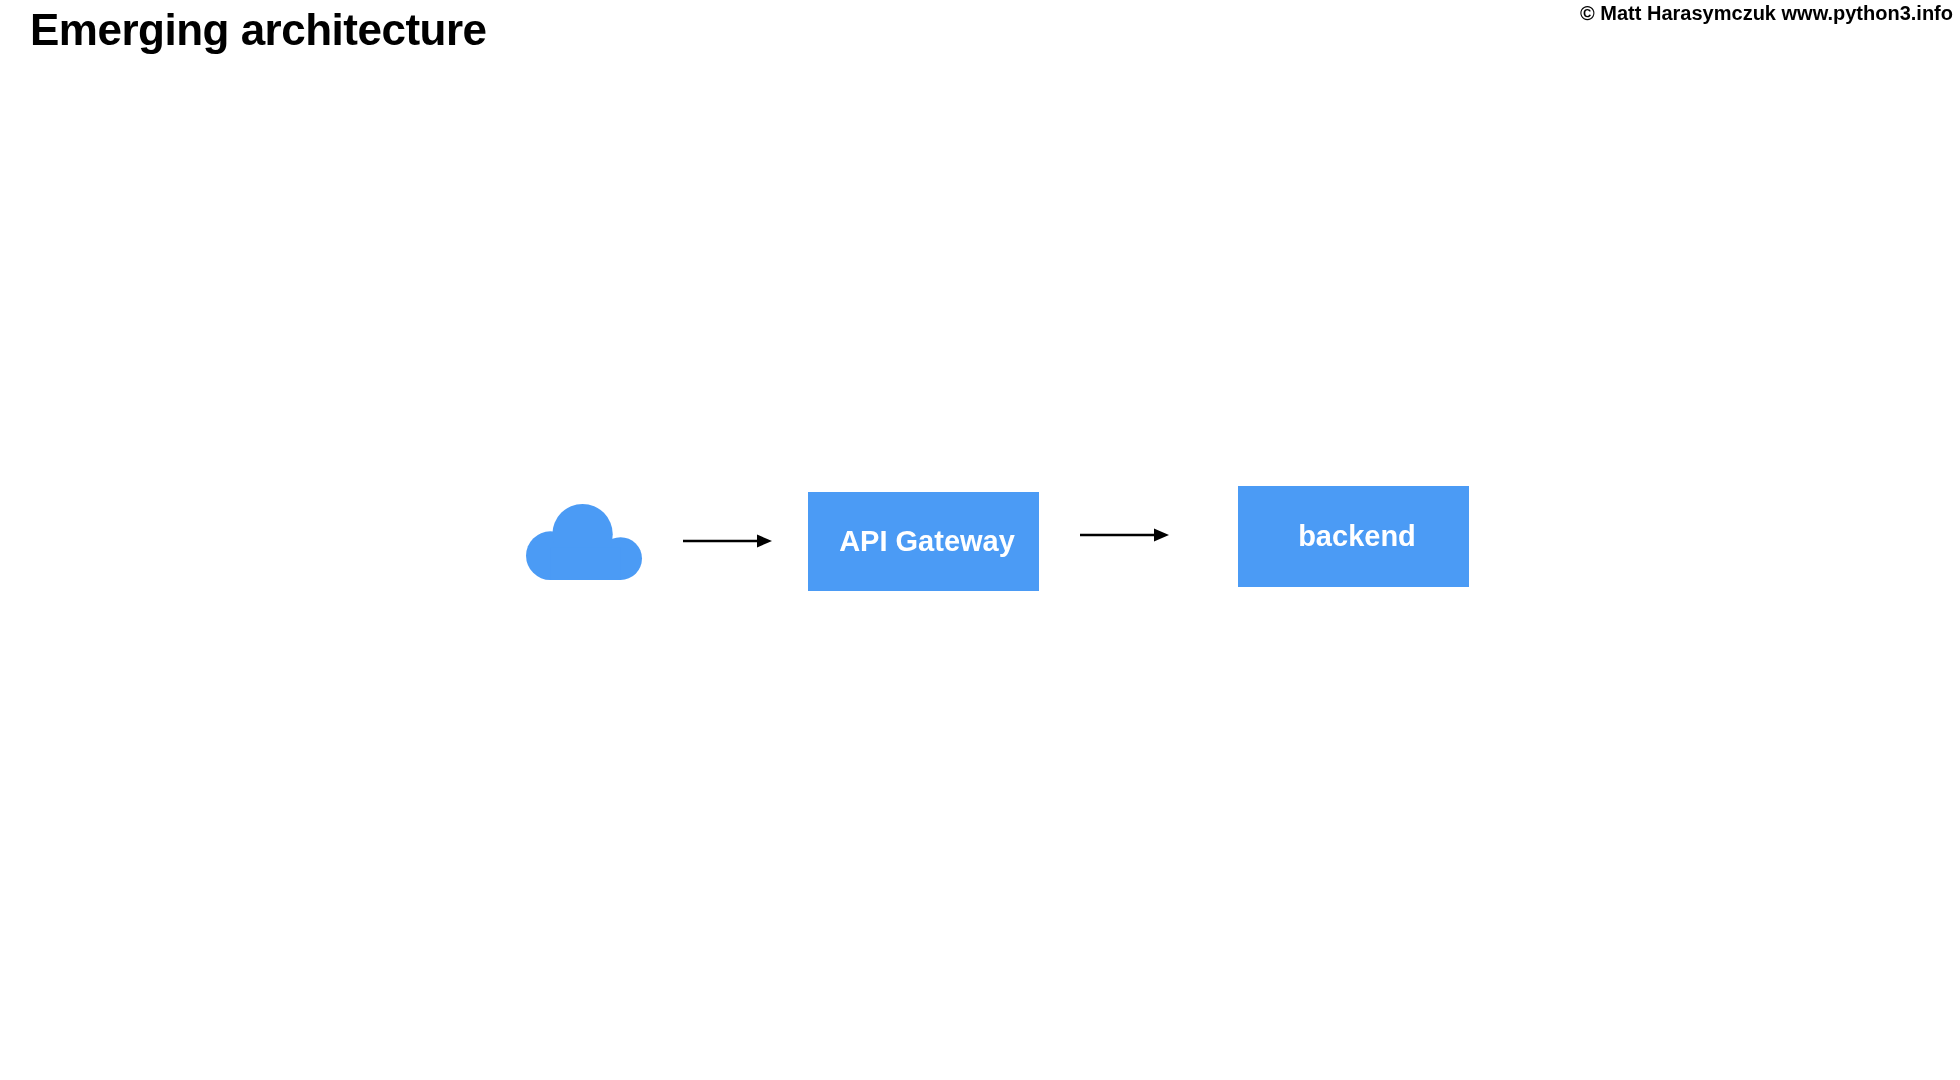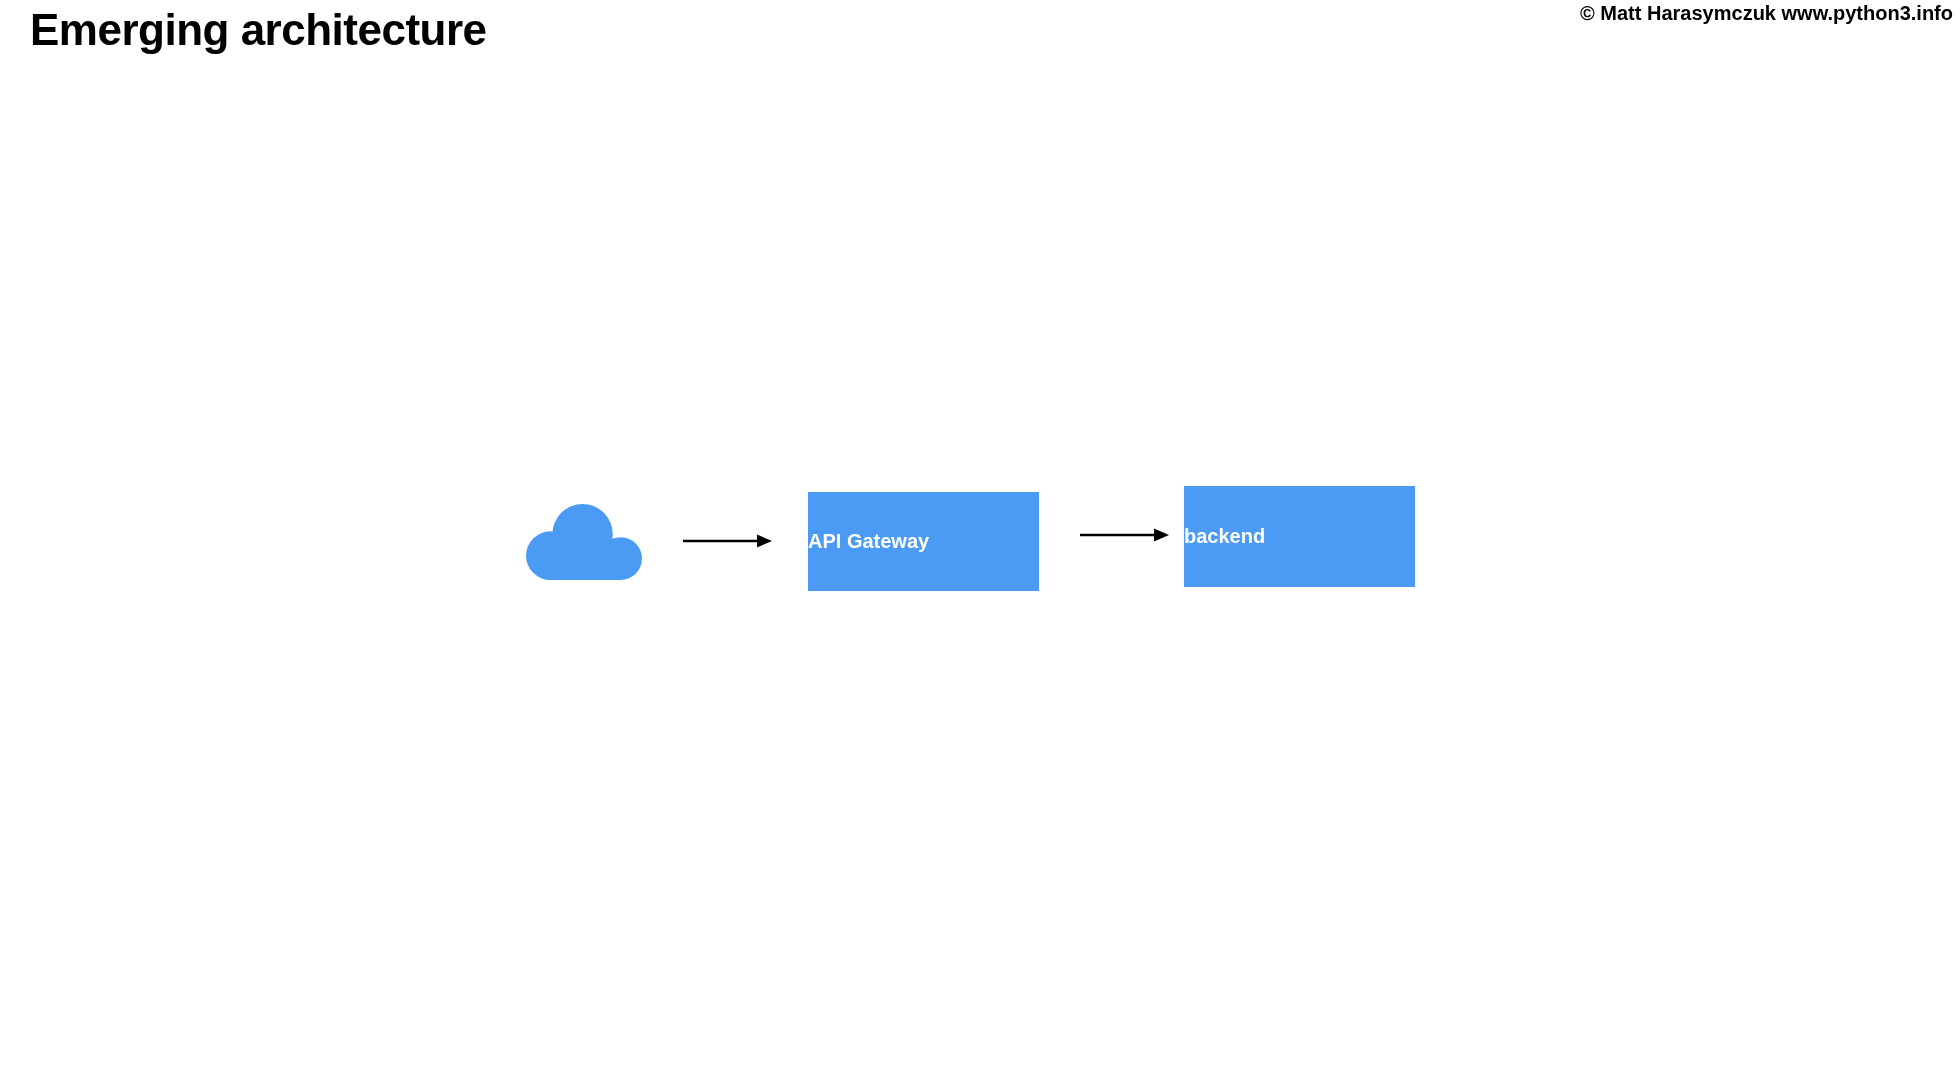--- a/index.html
+++ b/index.html
@@ -50,33 +50,35 @@
     height: 76px;
     color: var(--node-fill);
   }
   .cloud svg { display: block; width: 100%; height: 100%; }
   .node-box {
     position: absolute;
     background: var(--node-fill);
     color: var(--node-text);
     display: flex;
     align-items: center;
+    justify-content: center;
     font-weight: 700;
-    font-size: 20px;
+    font-size: 29px;
     text-align: center;
     white-space: nowrap;
+    padding-left: 7px;
   }
   .node-api-gateway {
     left: 808px;
     top: 492px;
     width: 231px;
     height: 99px;
   }
   .node-backend {
-    left: 1184px;
+    left: 1238px;
     top: 486px;
     width: 231px;
     height: 101px;
   }
   .arrow {
     position: absolute;
     color: var(--arrow);
   }
   .arrow svg { display: block; }
   .arrow-1 { left: 682px; top: 533px; }

